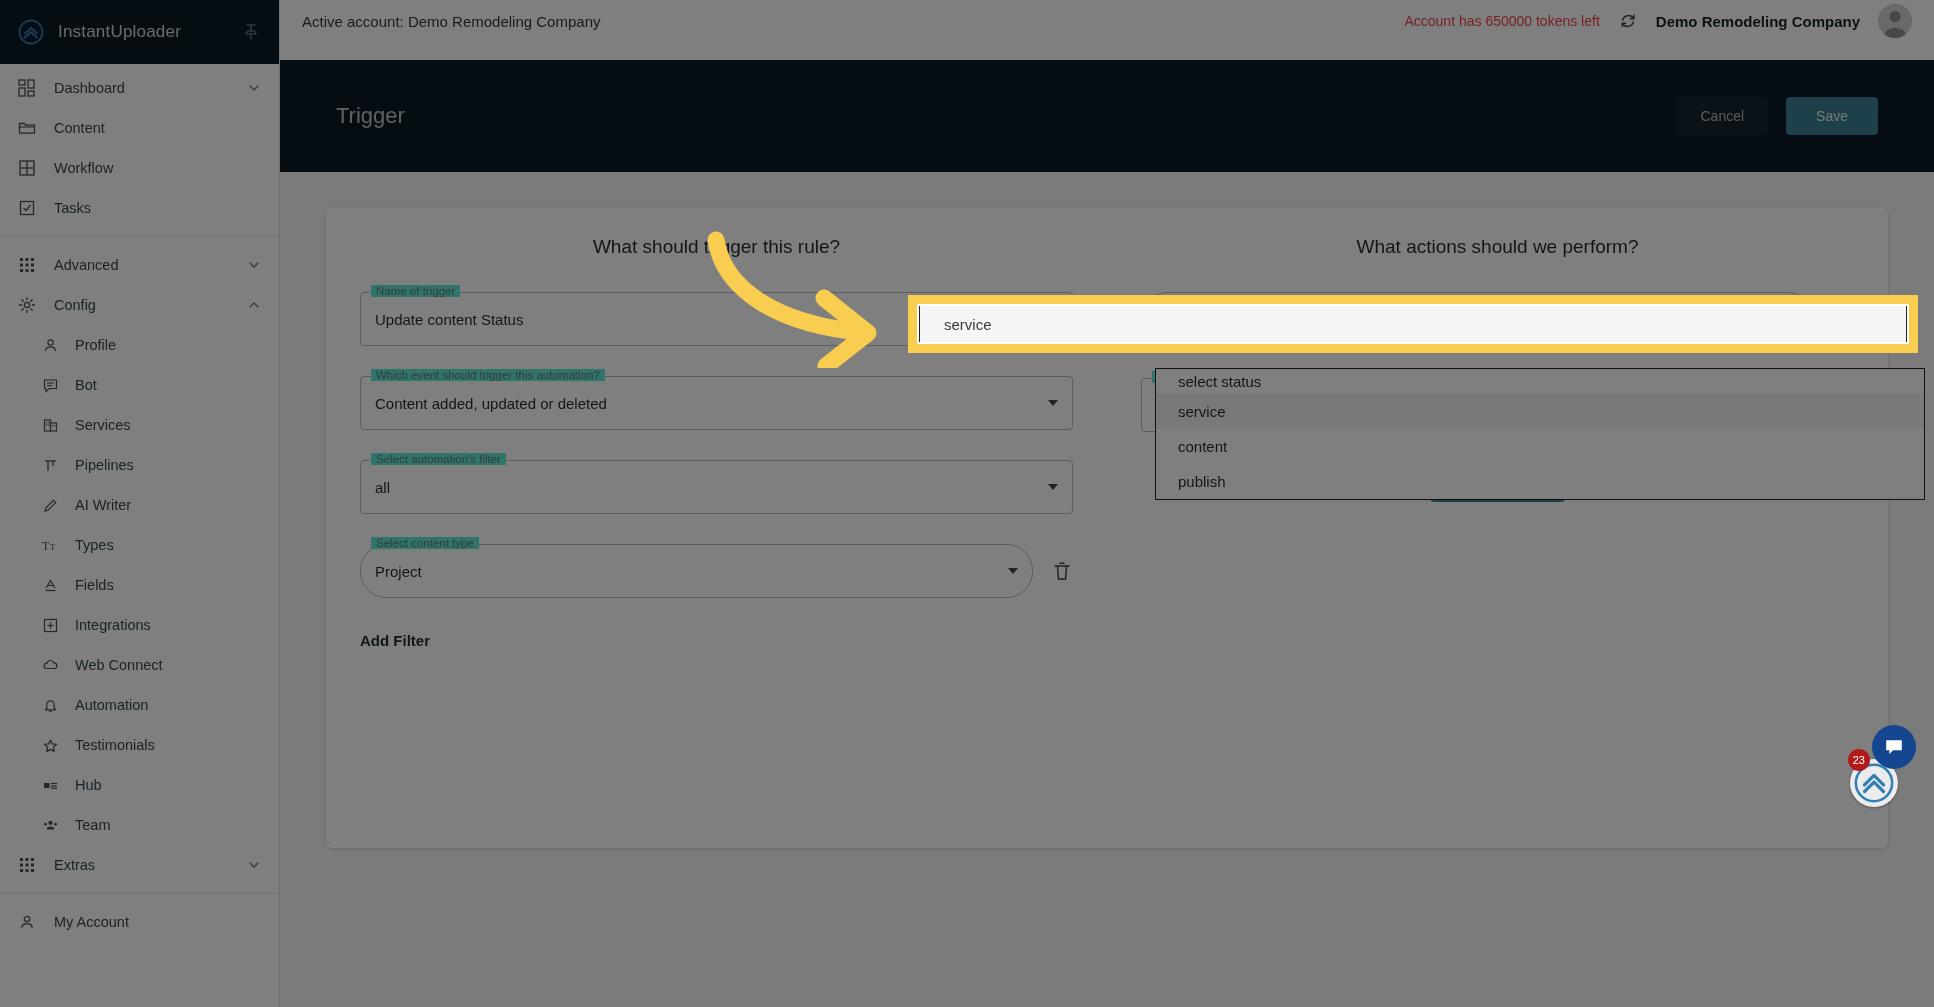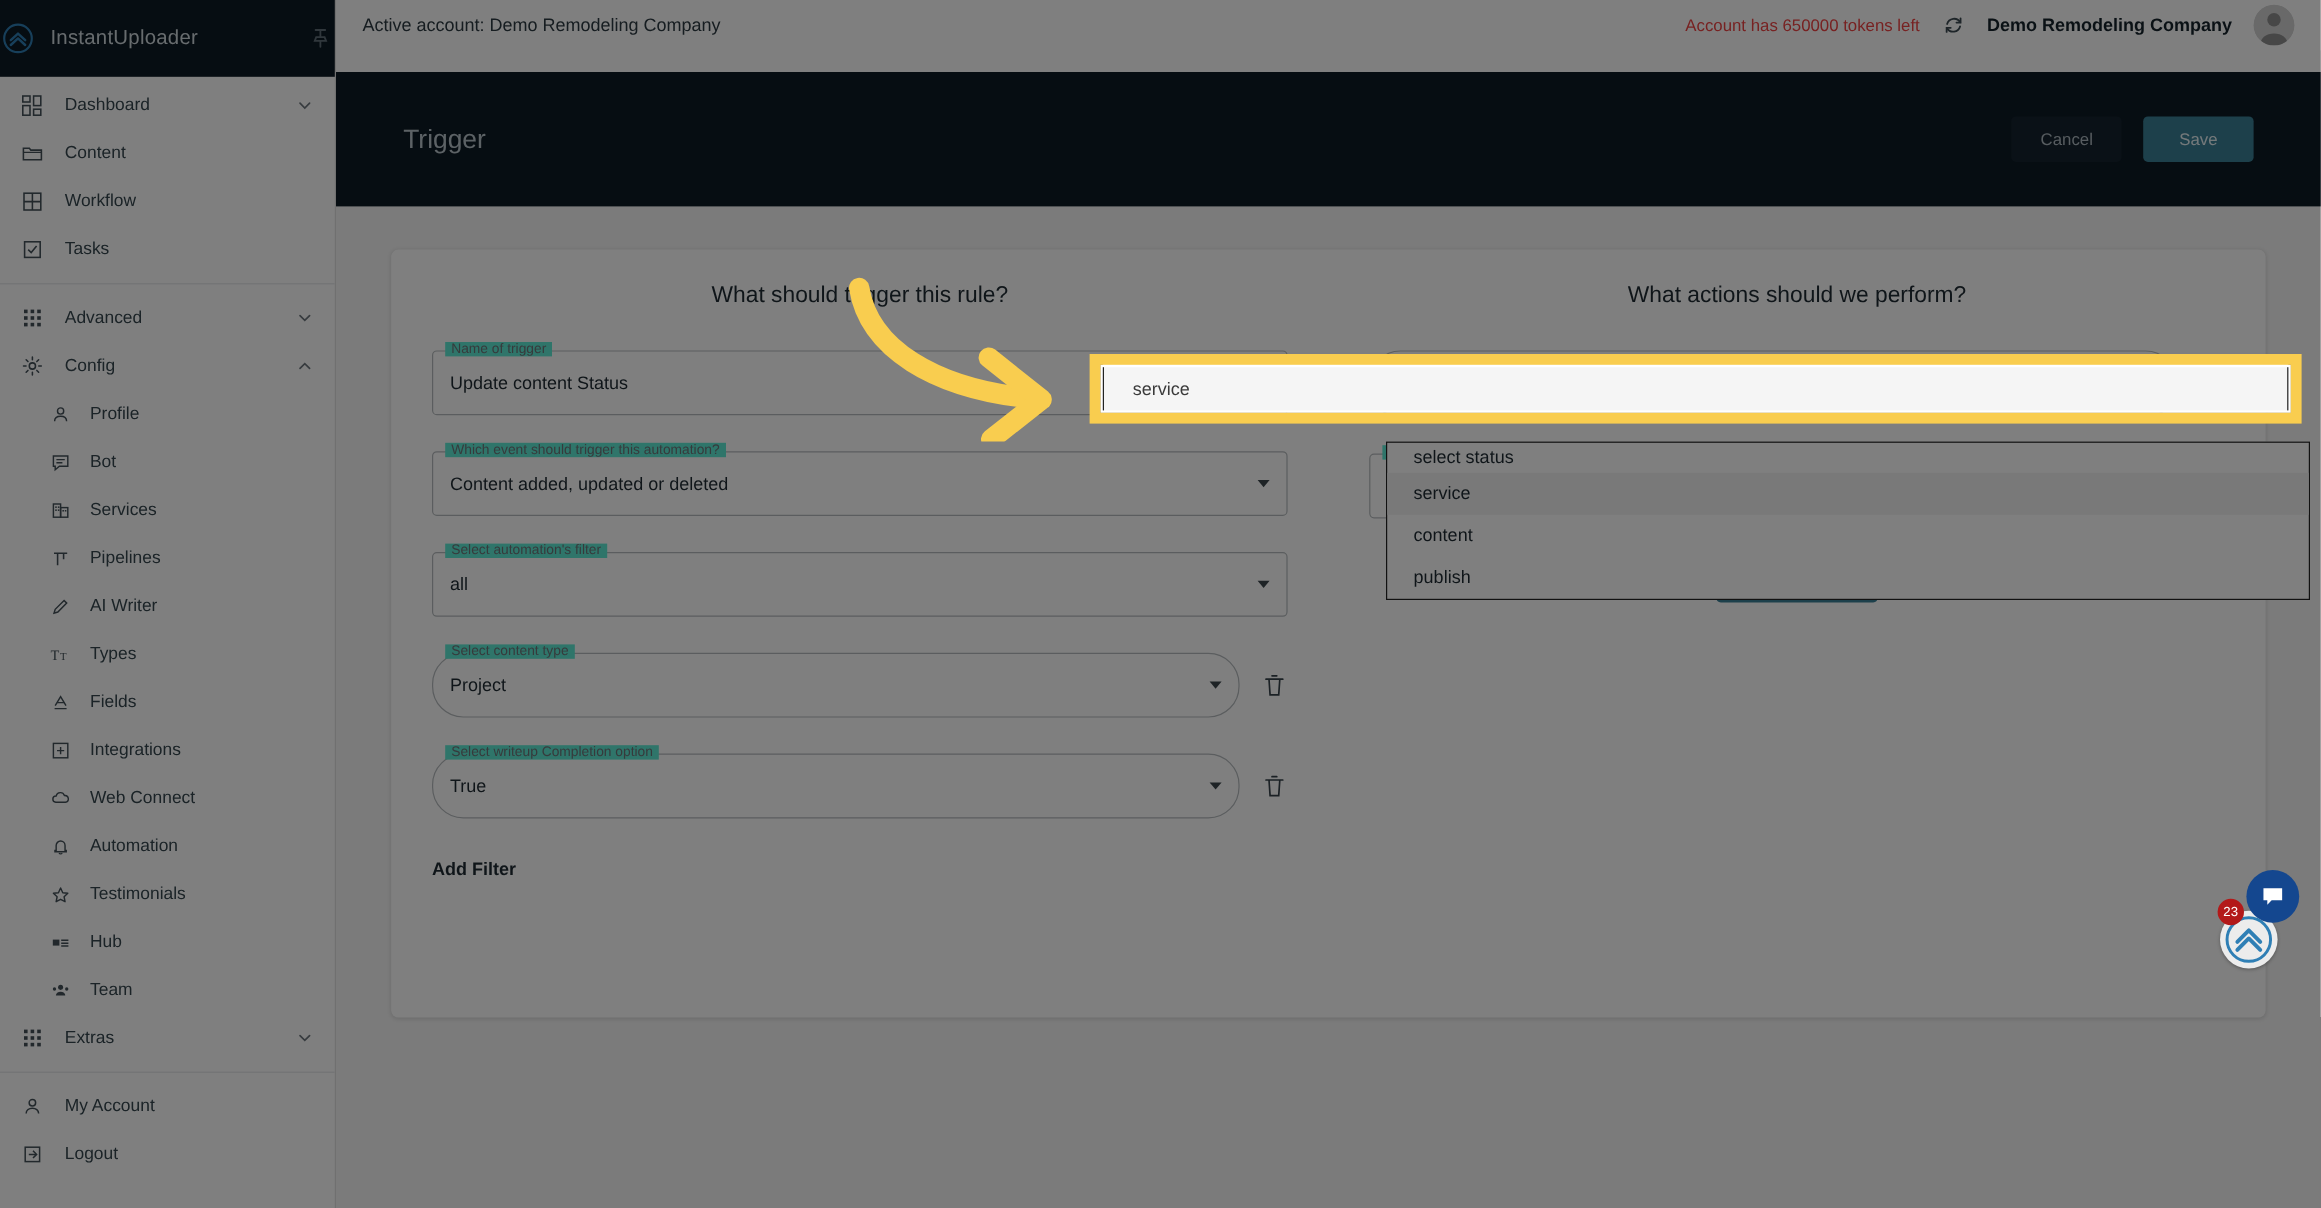--- a/index.html
+++ b/index.html
@@ -11,21 +11,21 @@
   }
 
   
   #sidebar{
     position:absolute; left:0; top:0; width:280px; height:1007px;
     background:#ffffff; z-index:5;
     border-right:1px solid #e0e0e0;
   }
   #sidebar-brand{
     height:64px; background:#0d1a24; display:flex; align-items:center;
-    padding:0 2px; gap:14px; position:relative;
+    padding:0 18px; gap:14px; position:relative;
   }
   .brand-logo{ width:26px; height:26px; flex:0 0 26px; }
   .brand-name{
     color:#cfd8dd; font-size:17px; letter-spacing:.2px; font-weight:400;
   }
   .pin-btn{ margin-left:auto; width:20px; height:20px; opacity:.75;}
   #sidebar-scroll{ height:952px; overflow:hidden; padding-top:4px;}
   .nav-item{
     display:flex; align-items:center; height:40px; padding:0 18px; gap:18px;
     color:#36474f; font-size:14.5px; cursor:pointer; position:relative;
@@ -440,30 +440,20 @@
     <div class="nav-divider"></div>
 
     <div class="nav-item">
       <span class="ic">
           <svg viewBox="0 0 18 18" width="18" height="18">
             <circle cx="9" cy="6" r="2.7" fill="none" stroke="#445159" stroke-width="1.25"></circle>
             <path d="M3.8 15c0-2.8 2.3-4.4 5.2-4.4s5.2 1.6 5.2 4.4" fill="none" stroke="#445159" stroke-width="1.25"></path>
           </svg>
         </span>
       <span class="lbl">My Account</span>
-    </div>
-    <div class="nav-item">
-      <span class="ic">
-          <svg viewBox="0 0 18 18" width="18" height="18">
-            <rect x="3" y="3" width="12" height="12" fill="none" stroke="#445159" stroke-width="1.25"></rect>
-            <line x1="6" y1="9" x2="12" y2="9" stroke="#445159" stroke-width="1.25"></line>
-            <polyline points="9.5,6 12.5,9 9.5,12" fill="none" stroke="#445159" stroke-width="1.25"></polyline>
-          </svg>
-        </span>
-      <span class="lbl">Logout</span>
     </div>
   </div>
 </div>
 
 <div id="topbar">
   <div id="active-account">Active account: Demo Remodeling Company</div>
   <div id="topbar-right">
     <span id="token-text">Account has 650000 tokens left</span>
     <span id="refresh-ic">
       <svg viewBox="0 0 20 20" width="20" height="20">
@@ -521,32 +511,20 @@
           <span class="val">Project</span>
           <span class="caret"></span>
         </div>
         <span class="trash">
           <svg viewBox="0 0 22 22" width="22" height="22">
               <path d="M4 6h14M9 3.2h4M6.5 6l.9 13h7.2l.9-13" fill="none" stroke="#36424a" stroke-width="1.4" stroke-linecap="round"></path>
             </svg>
         </span>
       </div>
 
-      <div class="row-with-trash">
-        <div class="field">
-          <span class="legend">Select writeup Completion option</span>
-          <span class="val">True</span>
-          <span class="caret"></span>
-        </div>
-        <span class="trash">
-          <svg viewBox="0 0 22 22" width="22" height="22">
-              <path d="M4 6h14M9 3.2h4M6.5 6l.9 13h7.2l.9-13" fill="none" stroke="#36424a" stroke-width="1.4" stroke-linecap="round"></path>
-            </svg>
-        </span>
-      </div>
 
       <span class="link-btn">Add Filter</span>
     </div>
 
     <div class="col">
       <div class="col-title">What actions should we perform?</div>
 
       <div class="row-with-trash">
         <div class="field action-field">
           <span class="val">set Status to</span>

